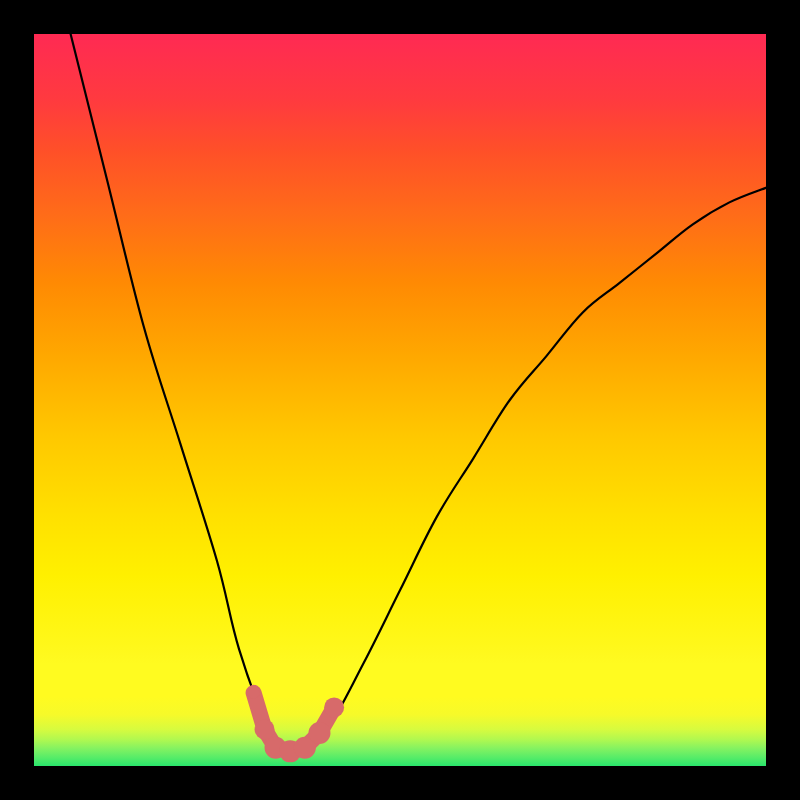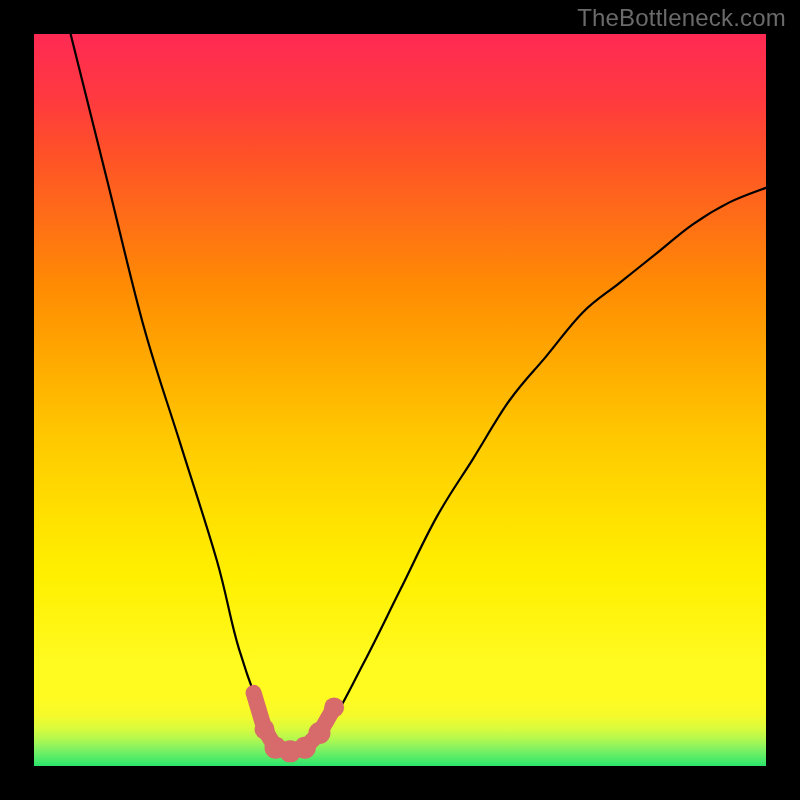--- a/index.html
+++ b/index.html
@@ -65,21 +65,20 @@
     width: 732px;
     height: 732px;
     overflow: visible;
   }
 </style>
 </head>
 <body>
 
 <div class="frame">
 
-  <div class="watermark">TheBottleneck.com</div>
 
   <div class="plot">
     <svg class="curves" viewBox="0 0 732 732" preserveAspectRatio="none">
       <path id="curve-path" fill="none" stroke="#000" stroke-width="2.2" stroke-linecap="round" stroke-linejoin="round" d="M 36.60 0.00 C 43.19 26.35, 60.02 93.70, 73.20 146.40 C 86.38 199.10, 96.62 245.37, 109.80 292.80 C 122.98 340.23, 133.22 367.76, 146.40 409.92 C 159.58 452.08, 172.46 490.15, 183.00 527.04 C 193.54 563.93, 195.74 584.58, 204.96 614.88 C 214.18 645.18, 226.33 676.95, 234.24 695.40 C 242.15 713.85, 243.61 713.41, 248.88 717.36 C 254.15 721.31, 255.61 721.31, 263.52 717.36 C 271.43 713.41, 280.94 711.21, 292.80 695.40 C 304.66 679.59, 316.22 654.55, 329.40 629.52 C 342.58 604.49, 352.82 582.67, 366.00 556.32 C 379.18 529.97, 389.42 506.84, 402.60 483.12 C 415.78 459.40, 426.02 445.64, 439.20 424.56 C 452.38 403.48, 462.62 384.45, 475.80 366.00 C 488.98 347.55, 499.22 337.89, 512.40 322.08 C 525.58 306.27, 535.82 291.34, 549.00 278.16 C 562.18 264.98, 572.42 259.42, 585.60 248.88 C 598.78 238.34, 609.02 230.14, 622.20 219.60 C 635.38 209.06, 645.62 199.54, 658.80 190.32 C 671.98 181.10, 682.22 174.95, 695.40 168.36 C 708.58 161.77, 725.41 156.36, 732.00 153.72"></path>
       <g id="marker-group">
           <path d="M 219.60 658.80 L 230.58 695.40 L 241.56 713.70 L 256.20 717.36 L 270.84 713.70 L 285.48 699.06 L 300.12 673.44" fill="none" stroke="#d76a6a" stroke-width="16" stroke-linecap="round" stroke-linejoin="round"></path>
           <circle cx="219.60" cy="658.80" r="6" fill="#d76a6a"></circle>
           <circle cx="230.58" cy="695.40" r="10" fill="#d76a6a"></circle>
           <circle cx="241.56" cy="713.70" r="11" fill="#d76a6a"></circle>
           <circle cx="256.20" cy="717.36" r="11" fill="#d76a6a"></circle>

